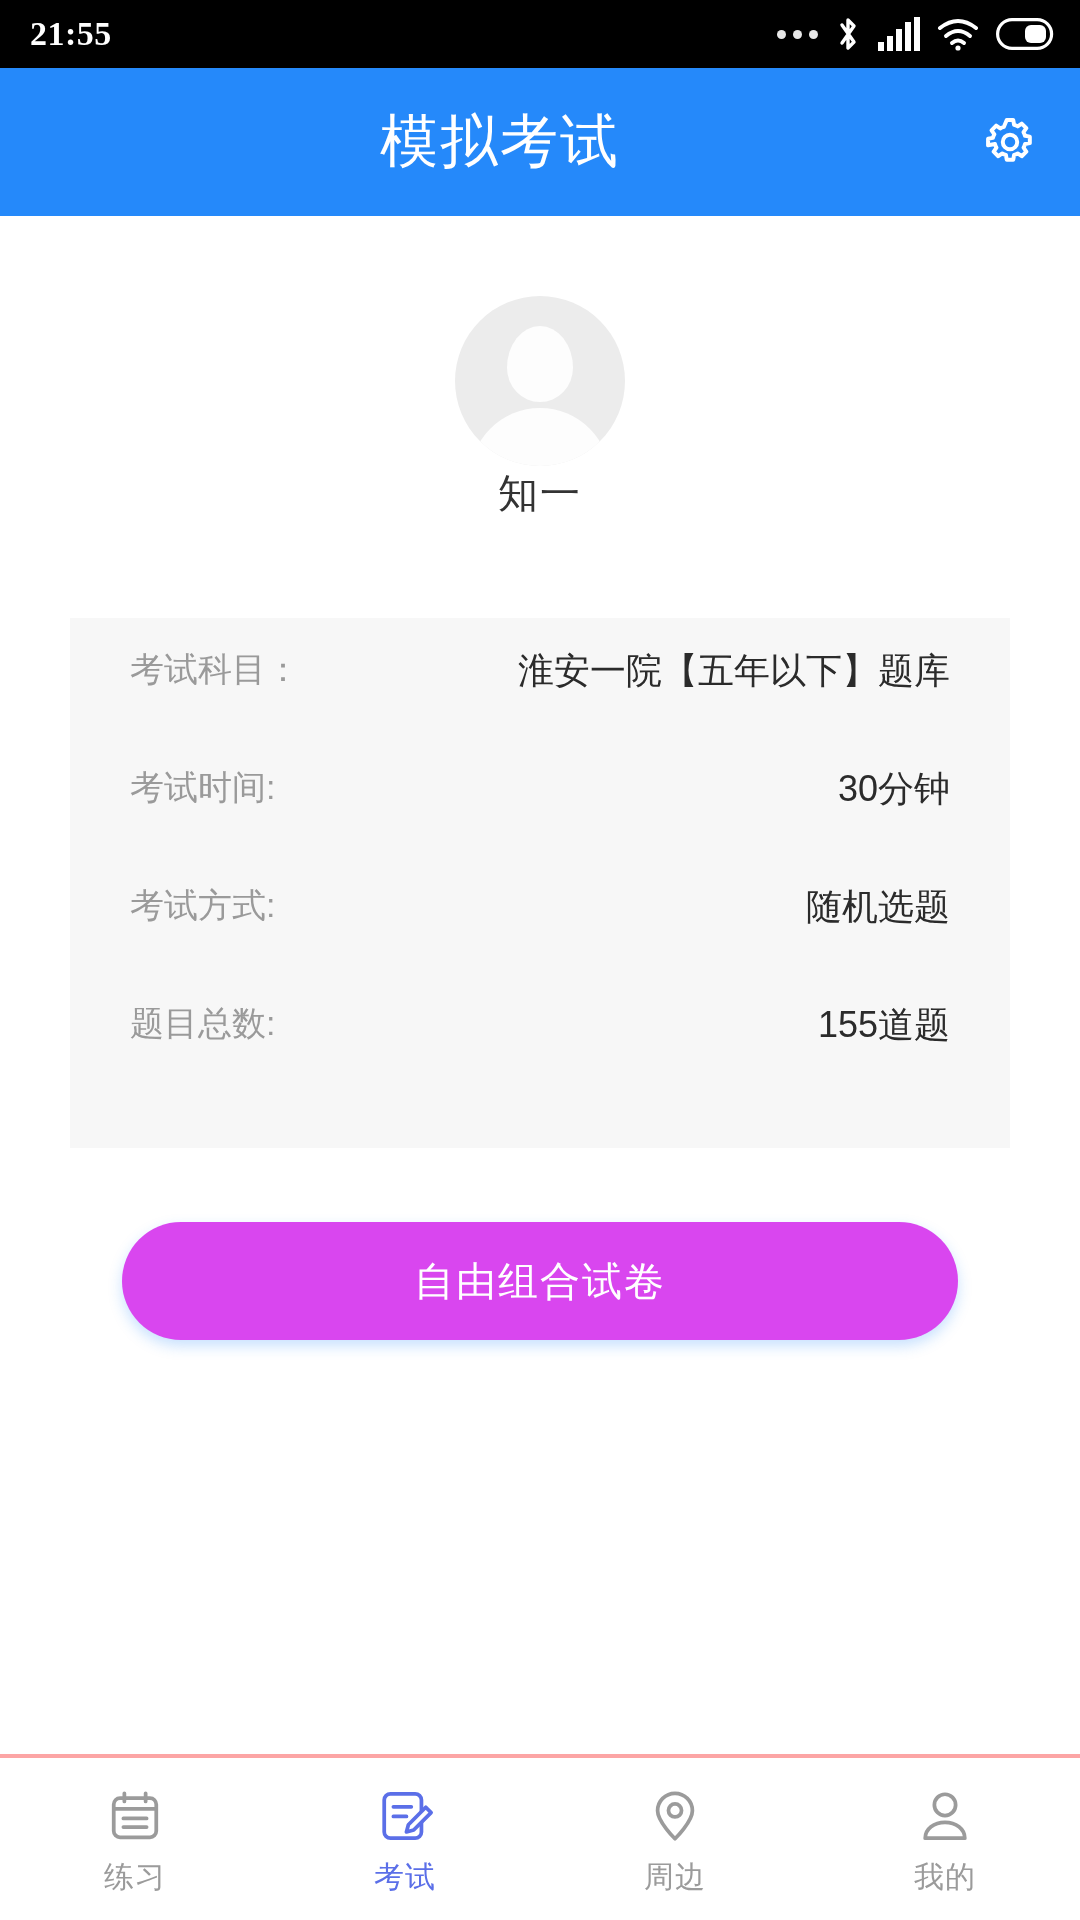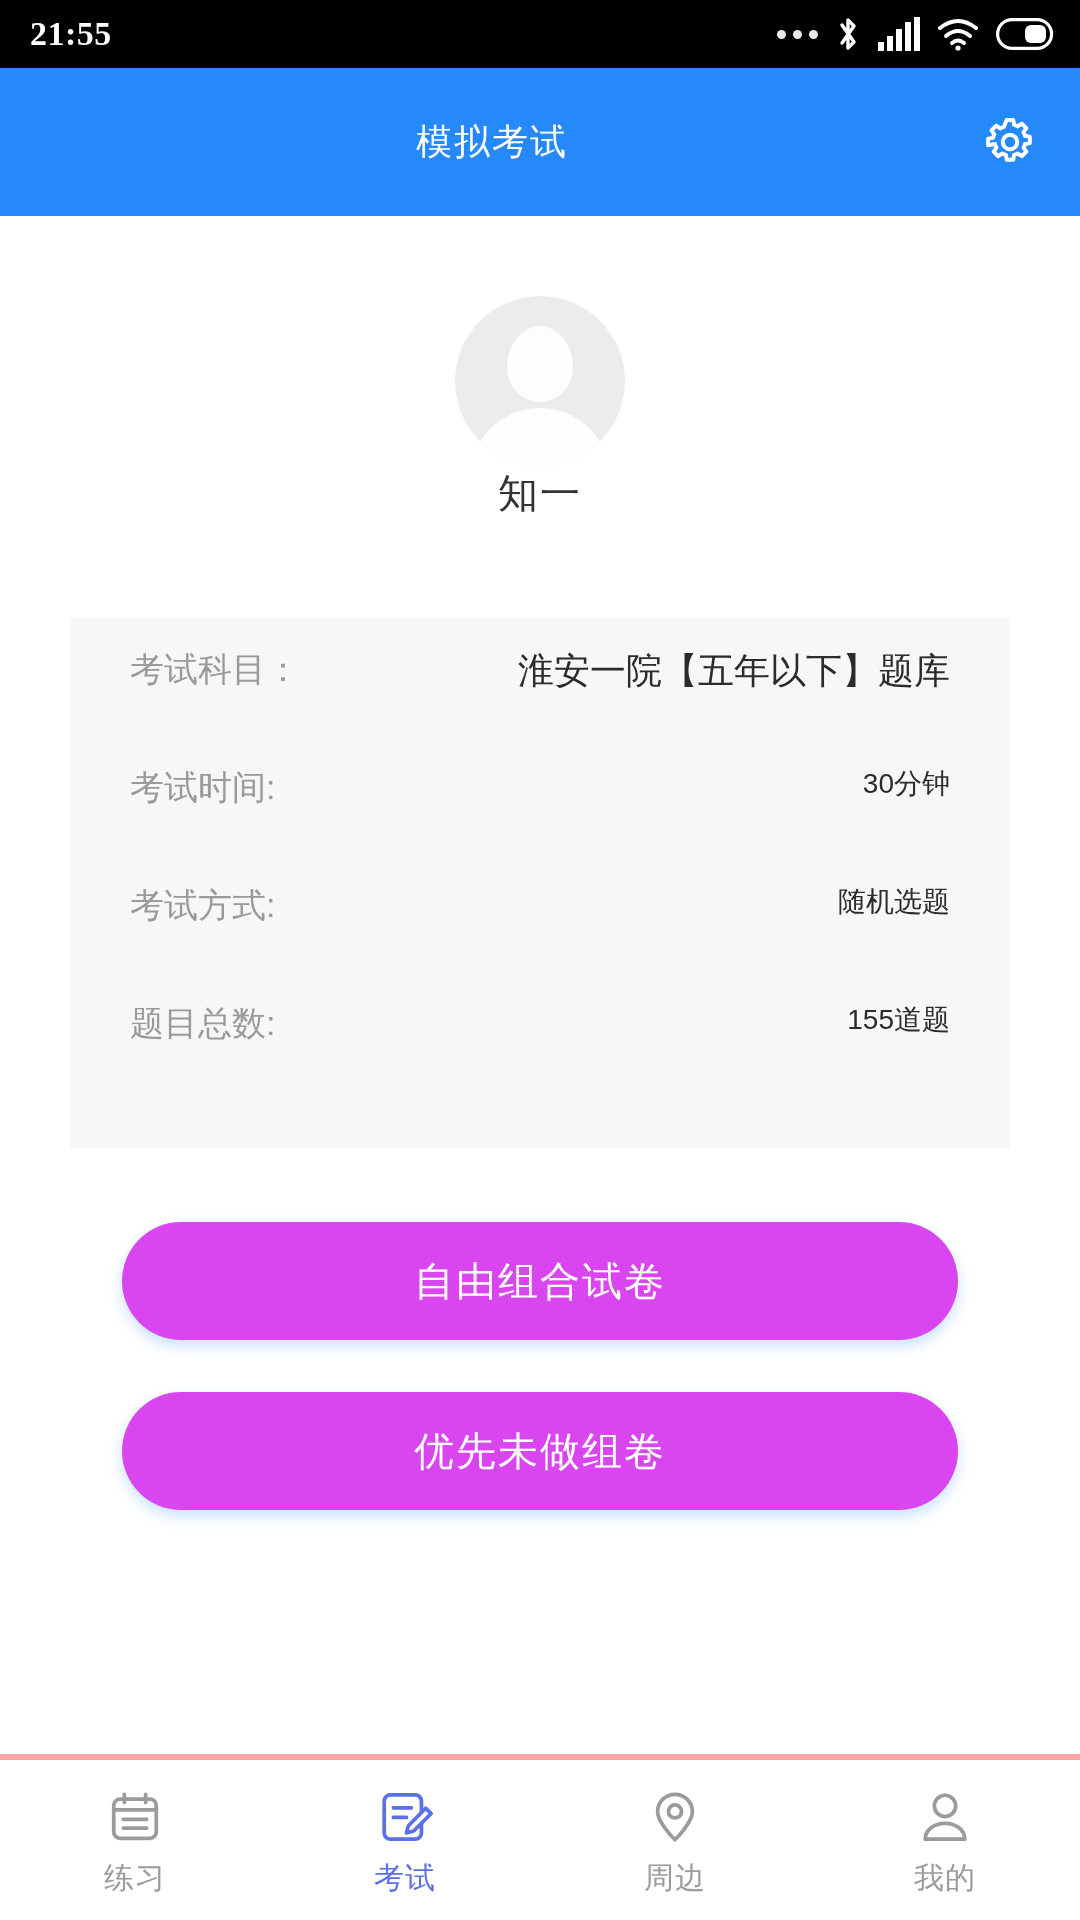--- a/index.html
+++ b/index.html
@@ -26,23 +26,23 @@
   .sb-dots{ display:flex; align-items:center; gap:7px; }
   .sb-dots i{ width:9px; height:9px; border-radius:50%; background:#e8e8e8; display:block; }
   .sb-ico{ display:block; }
 
   
   .header{
     position:absolute; left:0; top:68px; width:1080px; height:148px;
     background:#2589fa;
   }
   .header-title{
-    position:absolute; left:8px; top:0; width:968px; height:148px;
+    position:absolute; left:16px; top:0; width:968px; height:148px;
     display:flex; align-items:center; justify-content:center;
-    color:#fff; font-size:36px; letter-spacing:2px;
+    color:#fff; font-size:58px; letter-spacing:2px;
   }
   .header-gear{
     position:absolute; right:40px; top:50%; transform:translateY(-50%);
     width:60px; height:60px; display:flex; align-items:center; justify-content:center;
     cursor:pointer;
   }
 
   
   .profile{
     position:absolute; left:0; top:216px; width:1080px;
@@ -74,41 +74,41 @@
     padding:0 60px;
     display:flex; flex-direction:column; justify-content:center;
   }
   .row{
     display:flex; height:118px;
   }
   .row-label{
     font-size:34px; color:#9a9a9a; white-space:nowrap;
   }
   .row-value{
-    margin-left:auto; font-size:28px; color:#2b2b2b; white-space:nowrap;
+    margin-left:auto; font-size:36px; color:#2b2b2b; white-space:nowrap;
   }
   .row:first-child .row-value{ font-size:36px; }
 
   
   .btn{
     position:absolute; left:122px; width:836px; height:118px;
     background:#d946ef; border-radius:59px;
     display:flex; align-items:center; justify-content:center;
     color:#fff; font-size:40px; letter-spacing:2px;
     box-shadow:0 6px 14px rgba(37,137,250,0.25);
     cursor:pointer; border:none;
     font-family:"Liberation Sans","DejaVu Sans",sans-serif;
   }
   .btn1{ top:1222px; }
   .btn2{ top:1392px; }
 
   
   .tabbar{
     position:absolute; left:0; bottom:0; width:1080px; height:166px;
-    background:#fff; border-top:6px solid #fca5a5;
+    background:#fff; border-top:4px solid #fca5a5;
     display:flex;
   }
   .tab{
     flex:1; display:flex; flex-direction:column;
     align-items:center; justify-content:center; gap:12px;
     cursor:pointer; padding-top:6px;
   }
   .tab-label{ font-size:30px; color:#9b9b9b; letter-spacing:1px; }
   .tab.active .tab-label{ color:#5b6fe8; }
   .tab-icon{ width:58px; height:58px; display:block; }
@@ -186,21 +186,20 @@
       <span class="row-label">考试方式:</span>
       <span class="row-value">随机选题</span>
     </div>
     <div class="row">
       <span class="row-label">题目总数:</span>
       <span class="row-value">155道题</span>
     </div>
   </div>
 
   <button class="btn btn1">自由组合试卷</button>
-  <button class="btn btn2">优先未做组卷</button>
 
   <div class="tabbar">
 
     <div class="tab">
       <svg class="tab-icon" viewBox="0 0 24 24">
         <rect x="3.2" y="4.6" width="17.6" height="16.2" rx="2.6" fill="none" stroke="#9b9b9b" stroke-width="1.55"></rect>
         <path d="M3.2 9.1h17.6" fill="none" stroke="#9b9b9b" stroke-width="1.55"></path>
         <path d="M7.6 2.6v3.4M16.4 2.6v3.4" fill="none" stroke="#9b9b9b" stroke-width="1.55" stroke-linecap="round"></path>
         <path d="M7.2 13h9.6M7.2 16.6h9.6" fill="none" stroke="#9b9b9b" stroke-width="1.55" stroke-linecap="round"></path>
       </svg>

